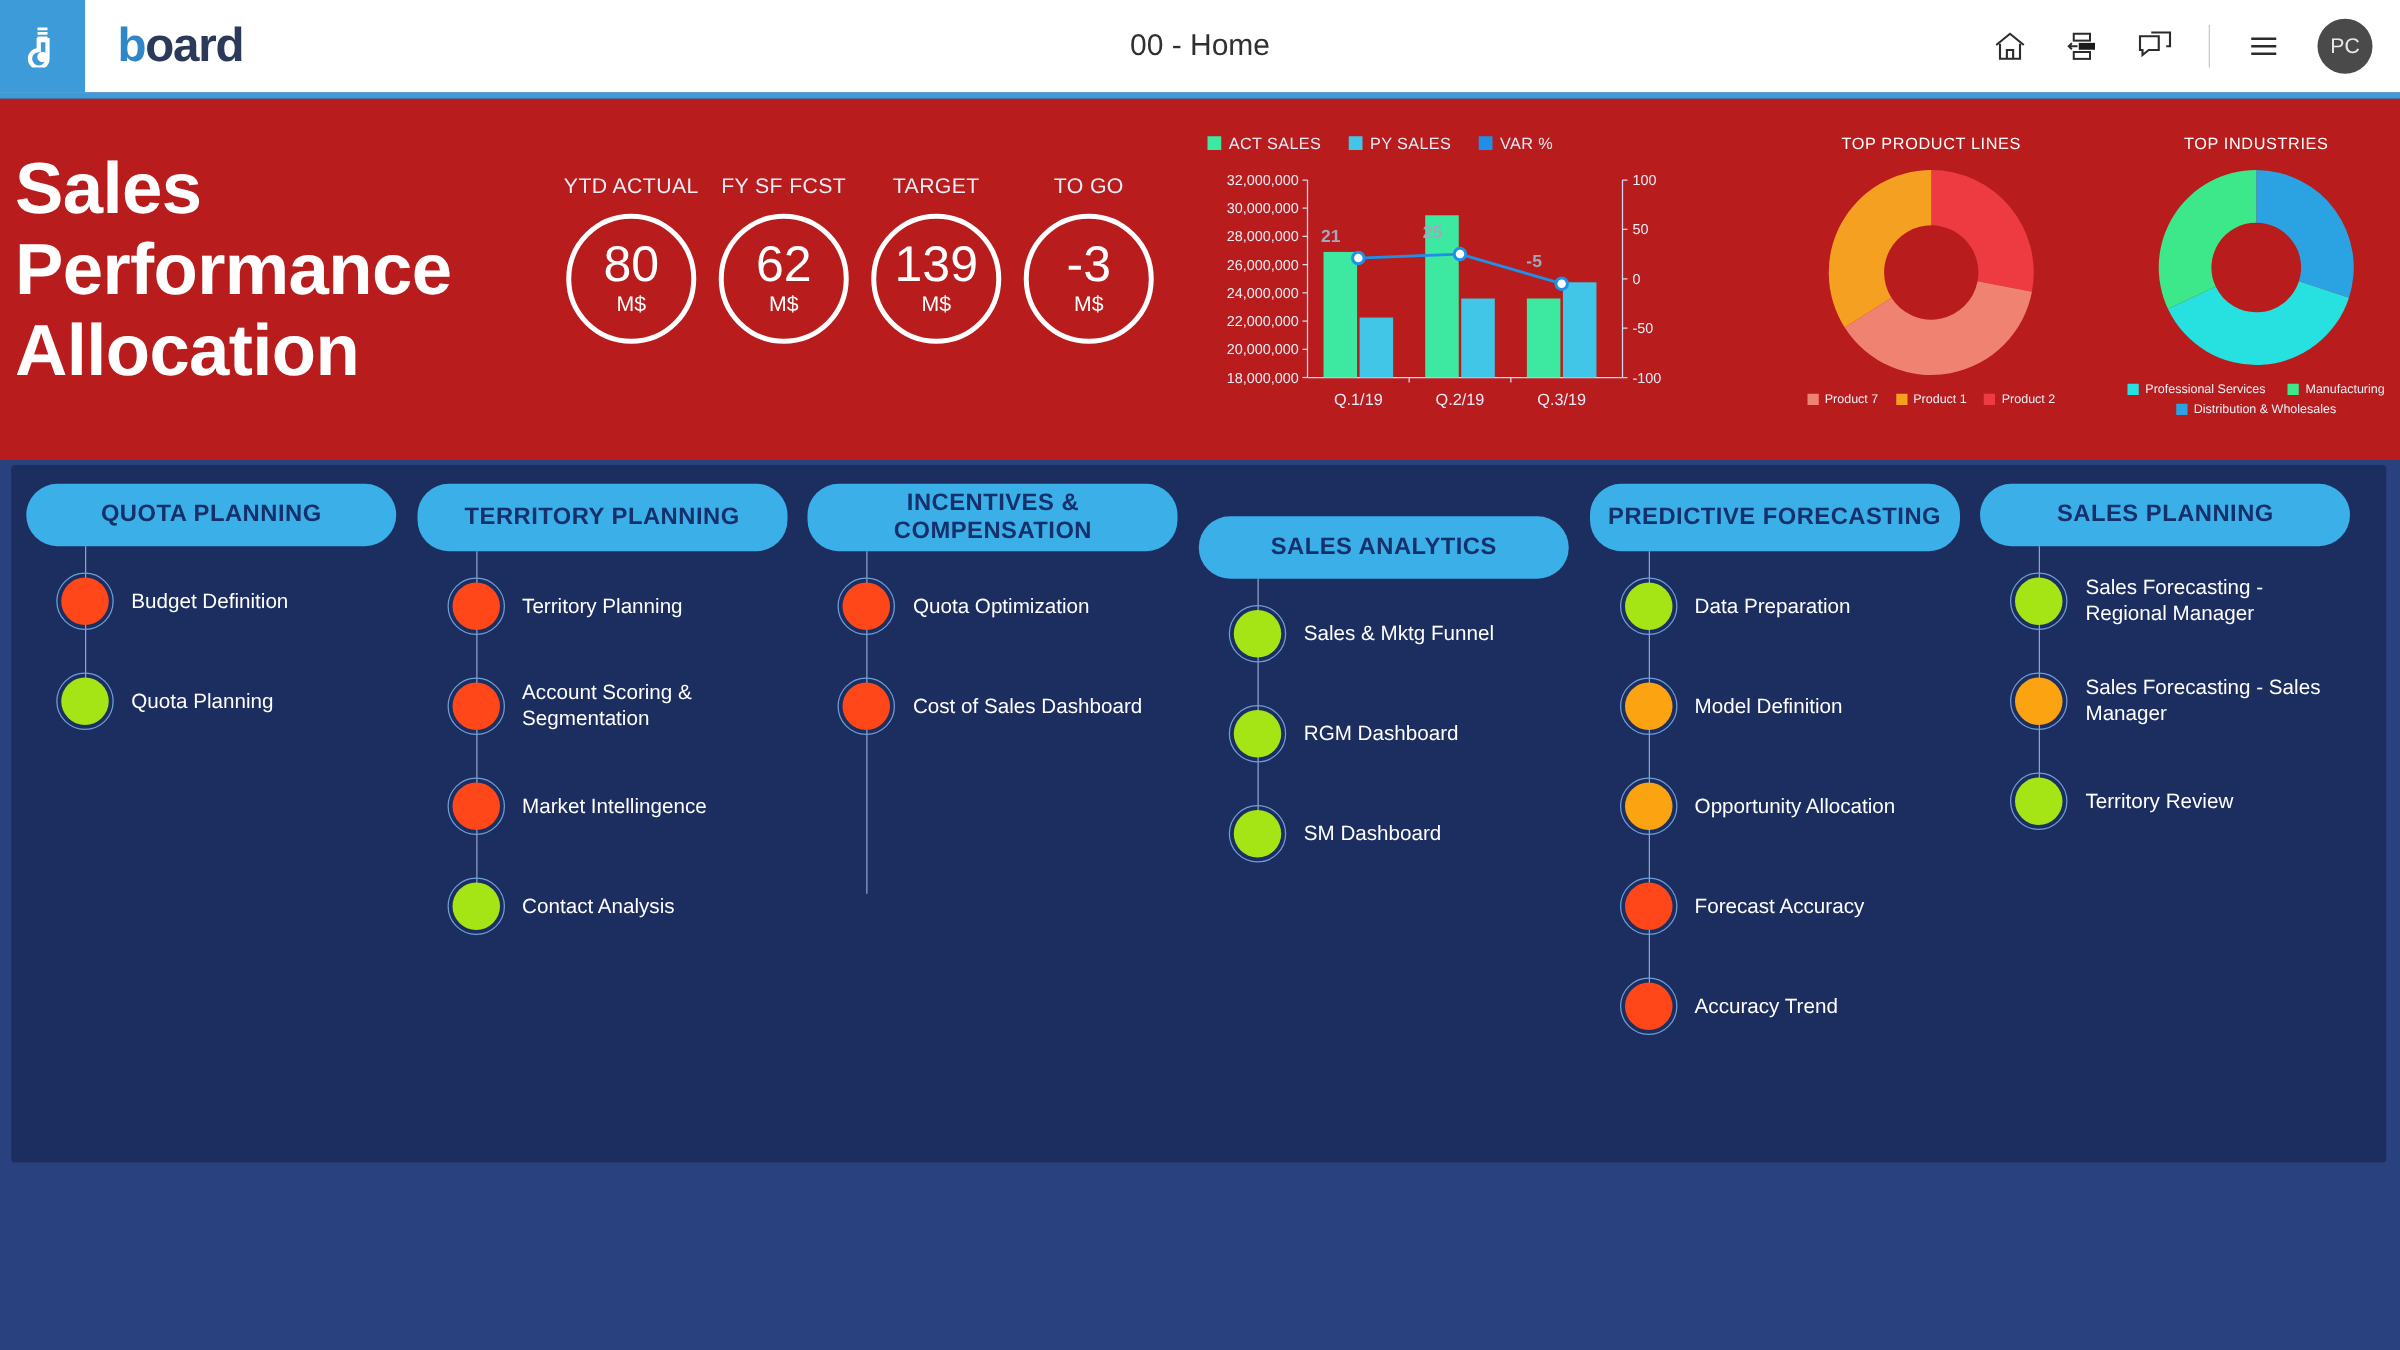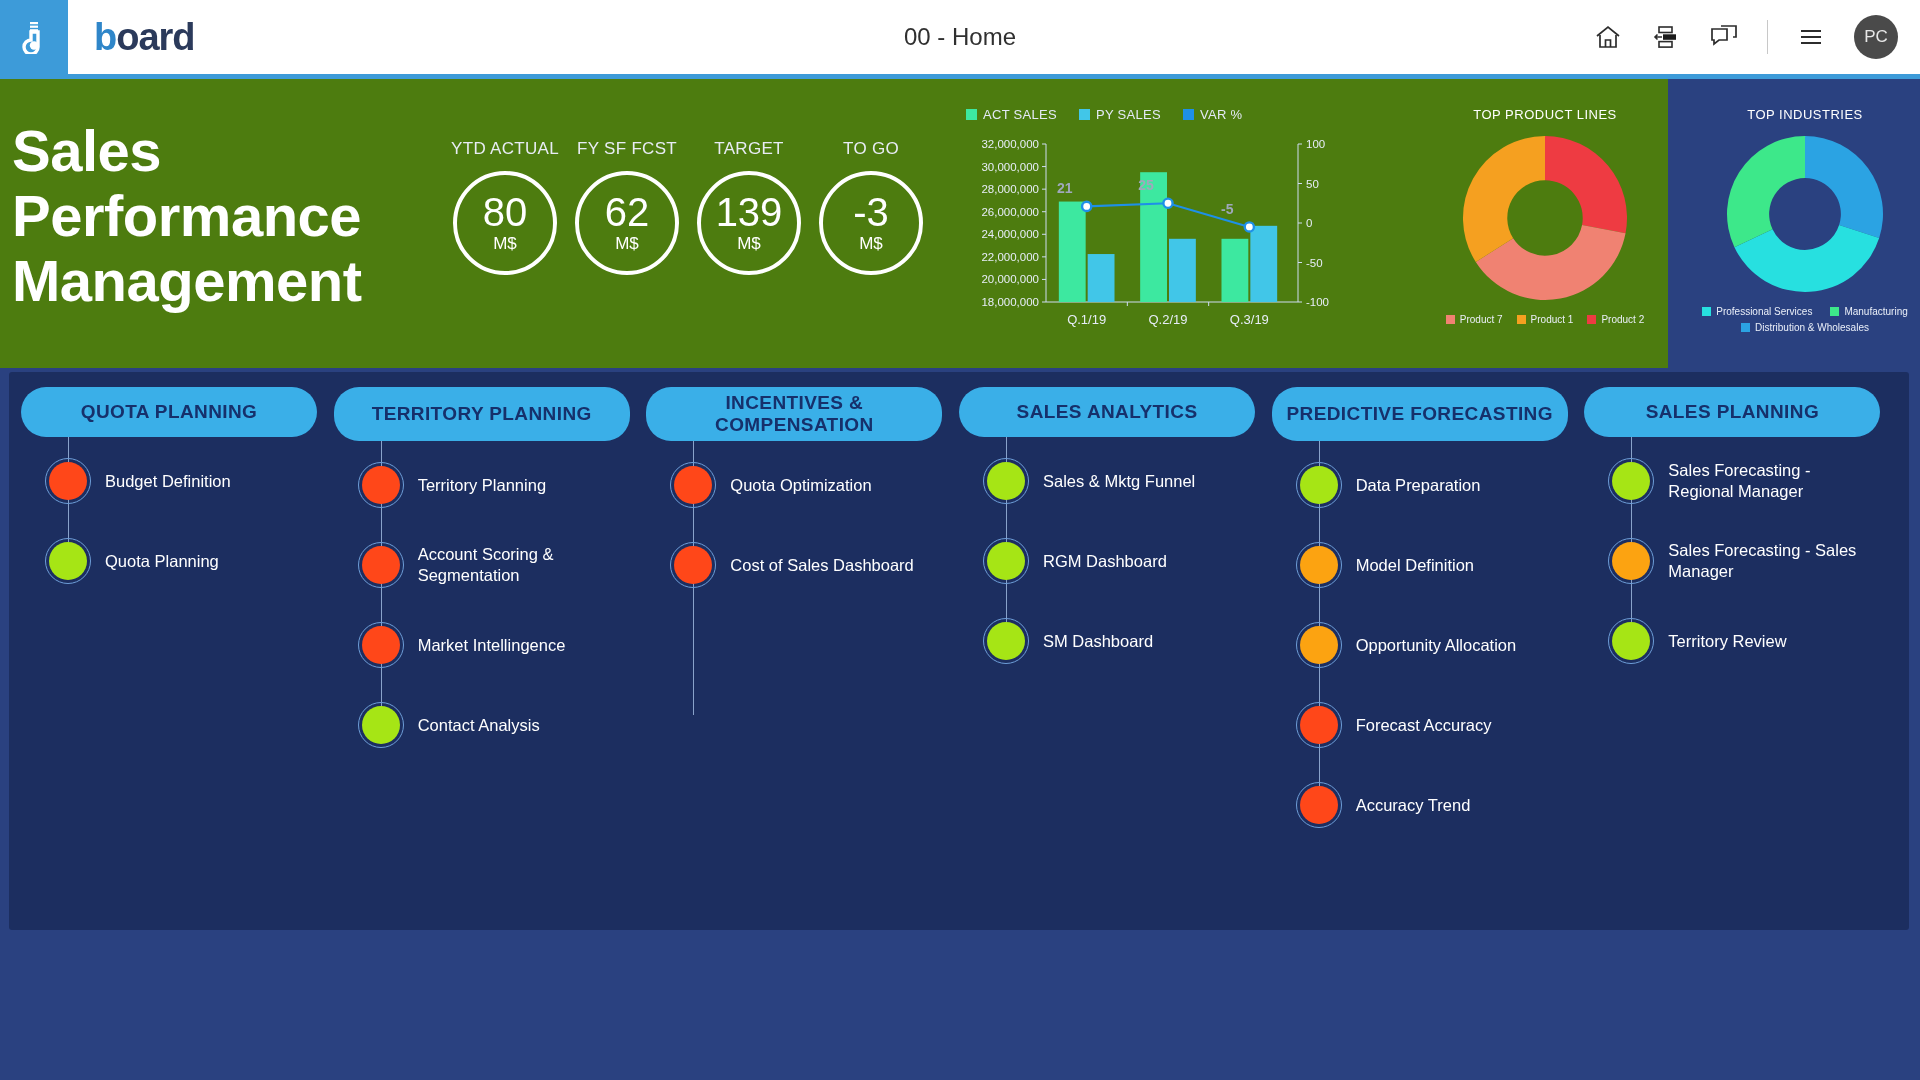--- a/index.html
+++ b/index.html
@@ -52,22 +52,22 @@
     cursor: pointer;
   }
   .topbar-accent {
     position: absolute; top: 74px; left: 0;
     width: 1920px; height: 5px; background: #3D9BD9;
   }
 
   
   .hero {
     position: absolute; top: 79px; left: 0;
-    width: 1668px; height: 289px;
-    background: #4d7c0f;
+    width: 1920px; height: 289px;
+    background: #b91c1c;
   }
   .hero-title {
     position: absolute; left: 12px; top: 40px;
     font-size: 58px; font-weight: bold; color: #ffffff;
     line-height: 1.12; letter-spacing: -0.5px;
   }
 
   
   .kpis {
     position: absolute; left: 444px; top: 60px;
@@ -137,21 +137,21 @@
     background: #3AAFE8; color: #16306B;
     font-size: 19px; font-weight: bold; letter-spacing: .4px;
     display: flex; align-items: center; justify-content: center;
     text-align: center; line-height: 1.15;
     padding: 0 12px; cursor: pointer;
   }
   .pill.two-line { height: 54px; }
   .navcol.c1 .pill { width: 296px; }
   .navcol.c2 .pill { width: 296px; }
   .navcol.c3 .pill { width: 296px; }
-  .navcol.c4 .pill { width: 296px; }
+  .navcol.c4 .pill { width: 296px; margin-top: 26px; }
   .navcol.c5 .pill { width: 296px; }
   .navcol.c6 .pill { width: 296px; }
 
   .items { margin-top: 12px; position: relative; }
   .item {
     position: relative; display: flex; align-items: center;
     height: 64px; margin-bottom: 16px; cursor: pointer;
   }
   .item .dot-wrap {
     position: relative; width: 46px; height: 46px; flex: none;
@@ -216,21 +216,21 @@
     </svg>
     <div class="avatar">PC</div>
   </div>
 </div>
 <div class="topbar-accent"></div>
 
 <div class="hero">
   <div class="hero-title">
     <div>Sales</div>
     <div>Performance</div>
-    <div>Management</div>
+    <div>Allocation</div>
   </div>
 
   <div class="kpis" id="kpis">
       <div class="kpi">
         <div class="kpi-label">YTD ACTUAL</div>
         <div class="kpi-circle">
           <div class="kpi-value">80</div>
           <div class="kpi-unit">M$</div>
         </div>
       </div>

